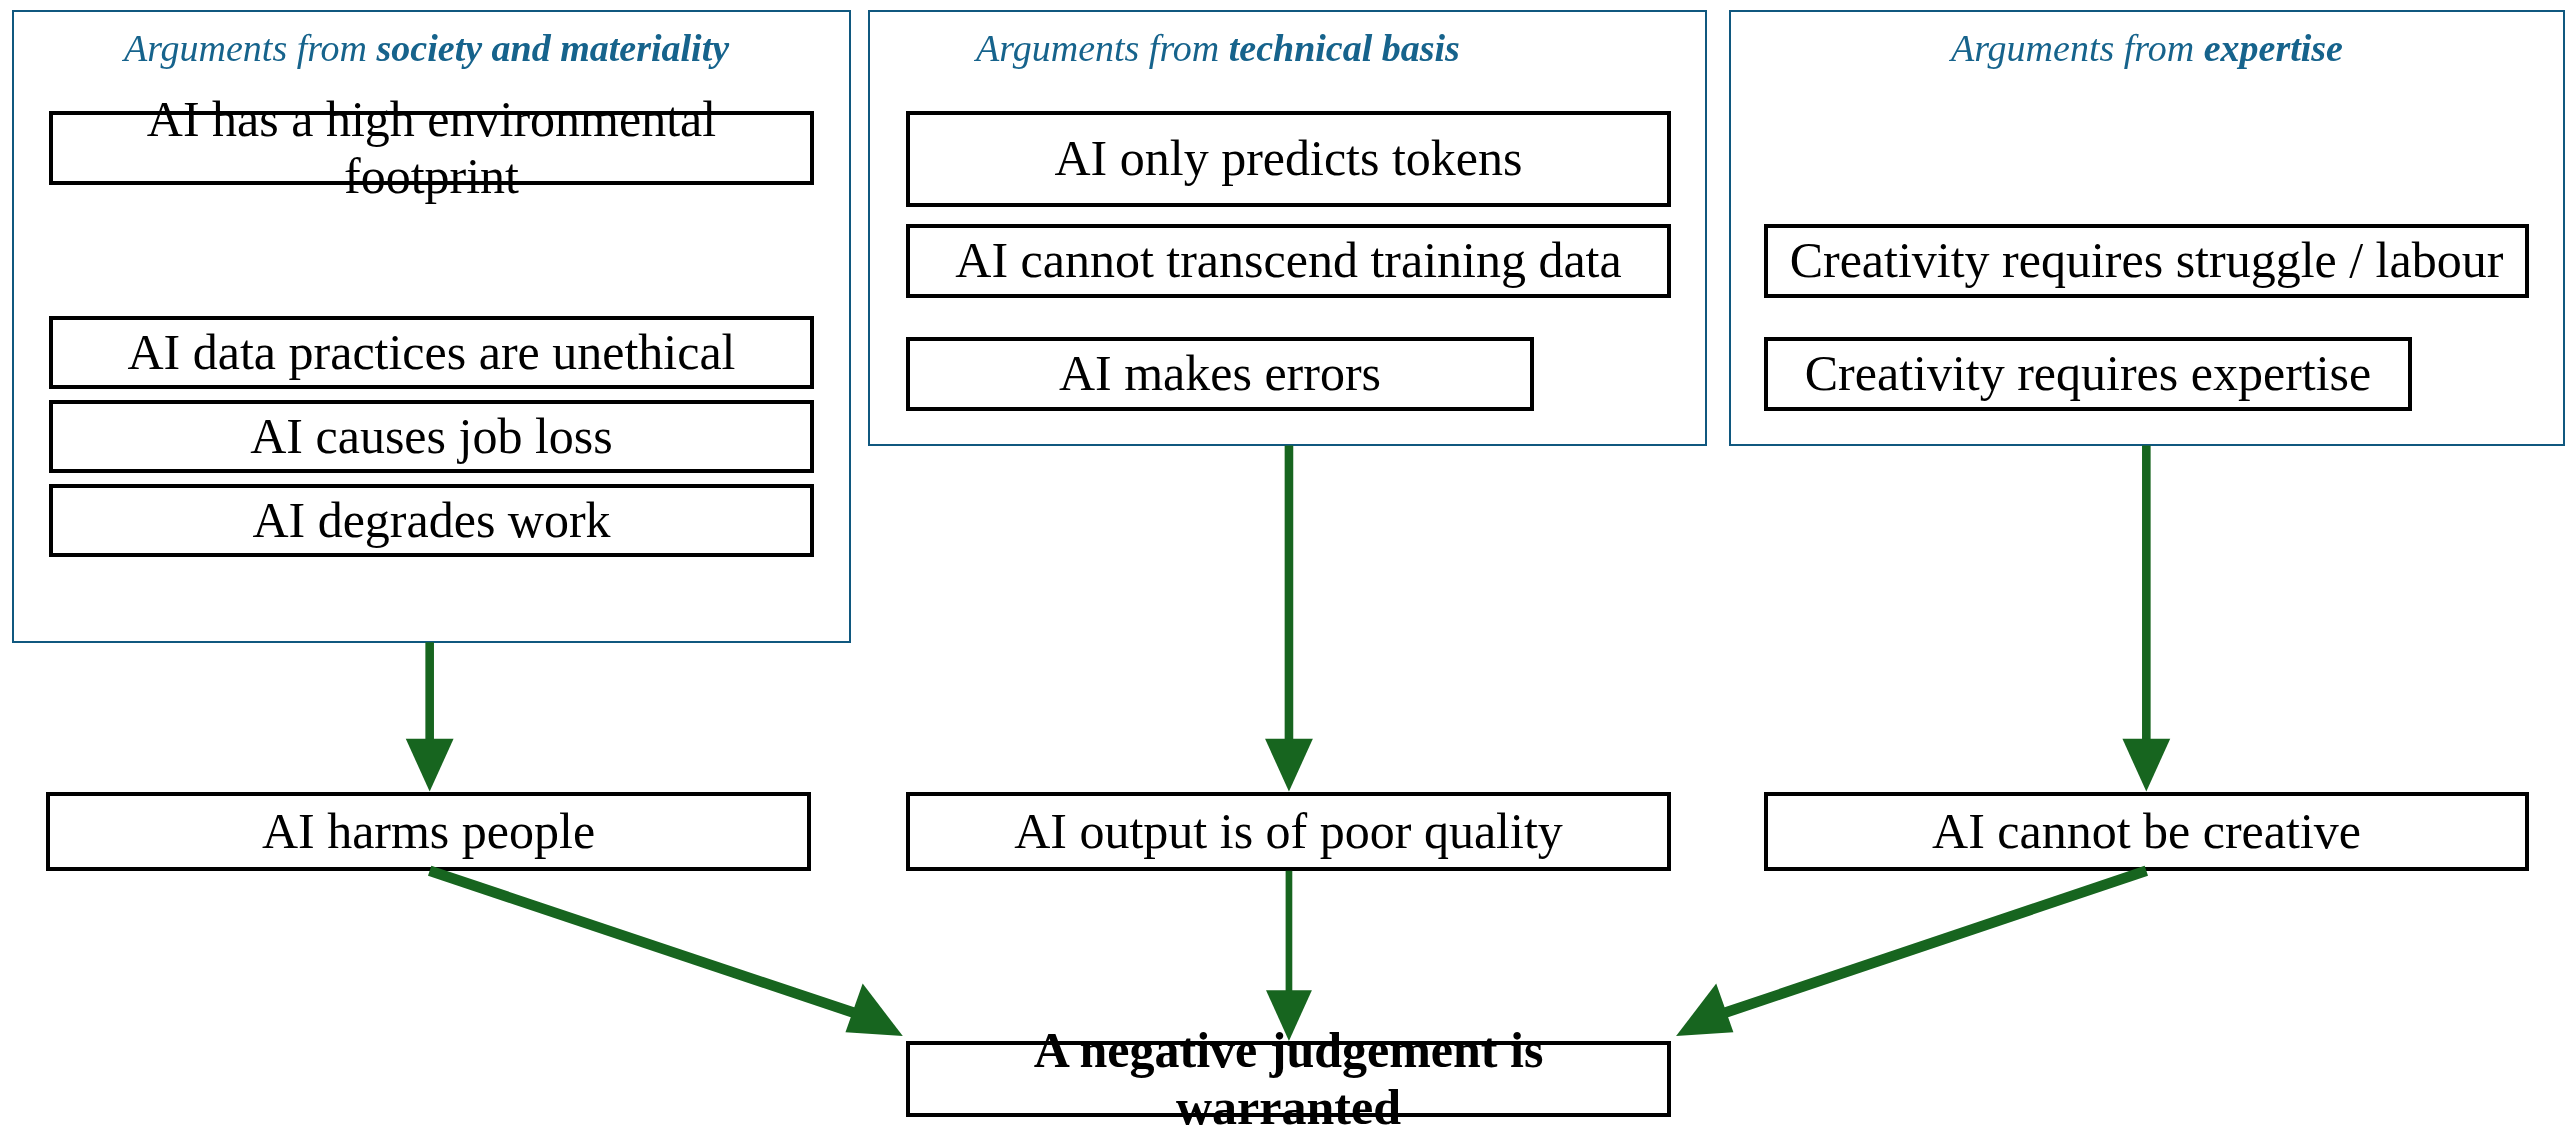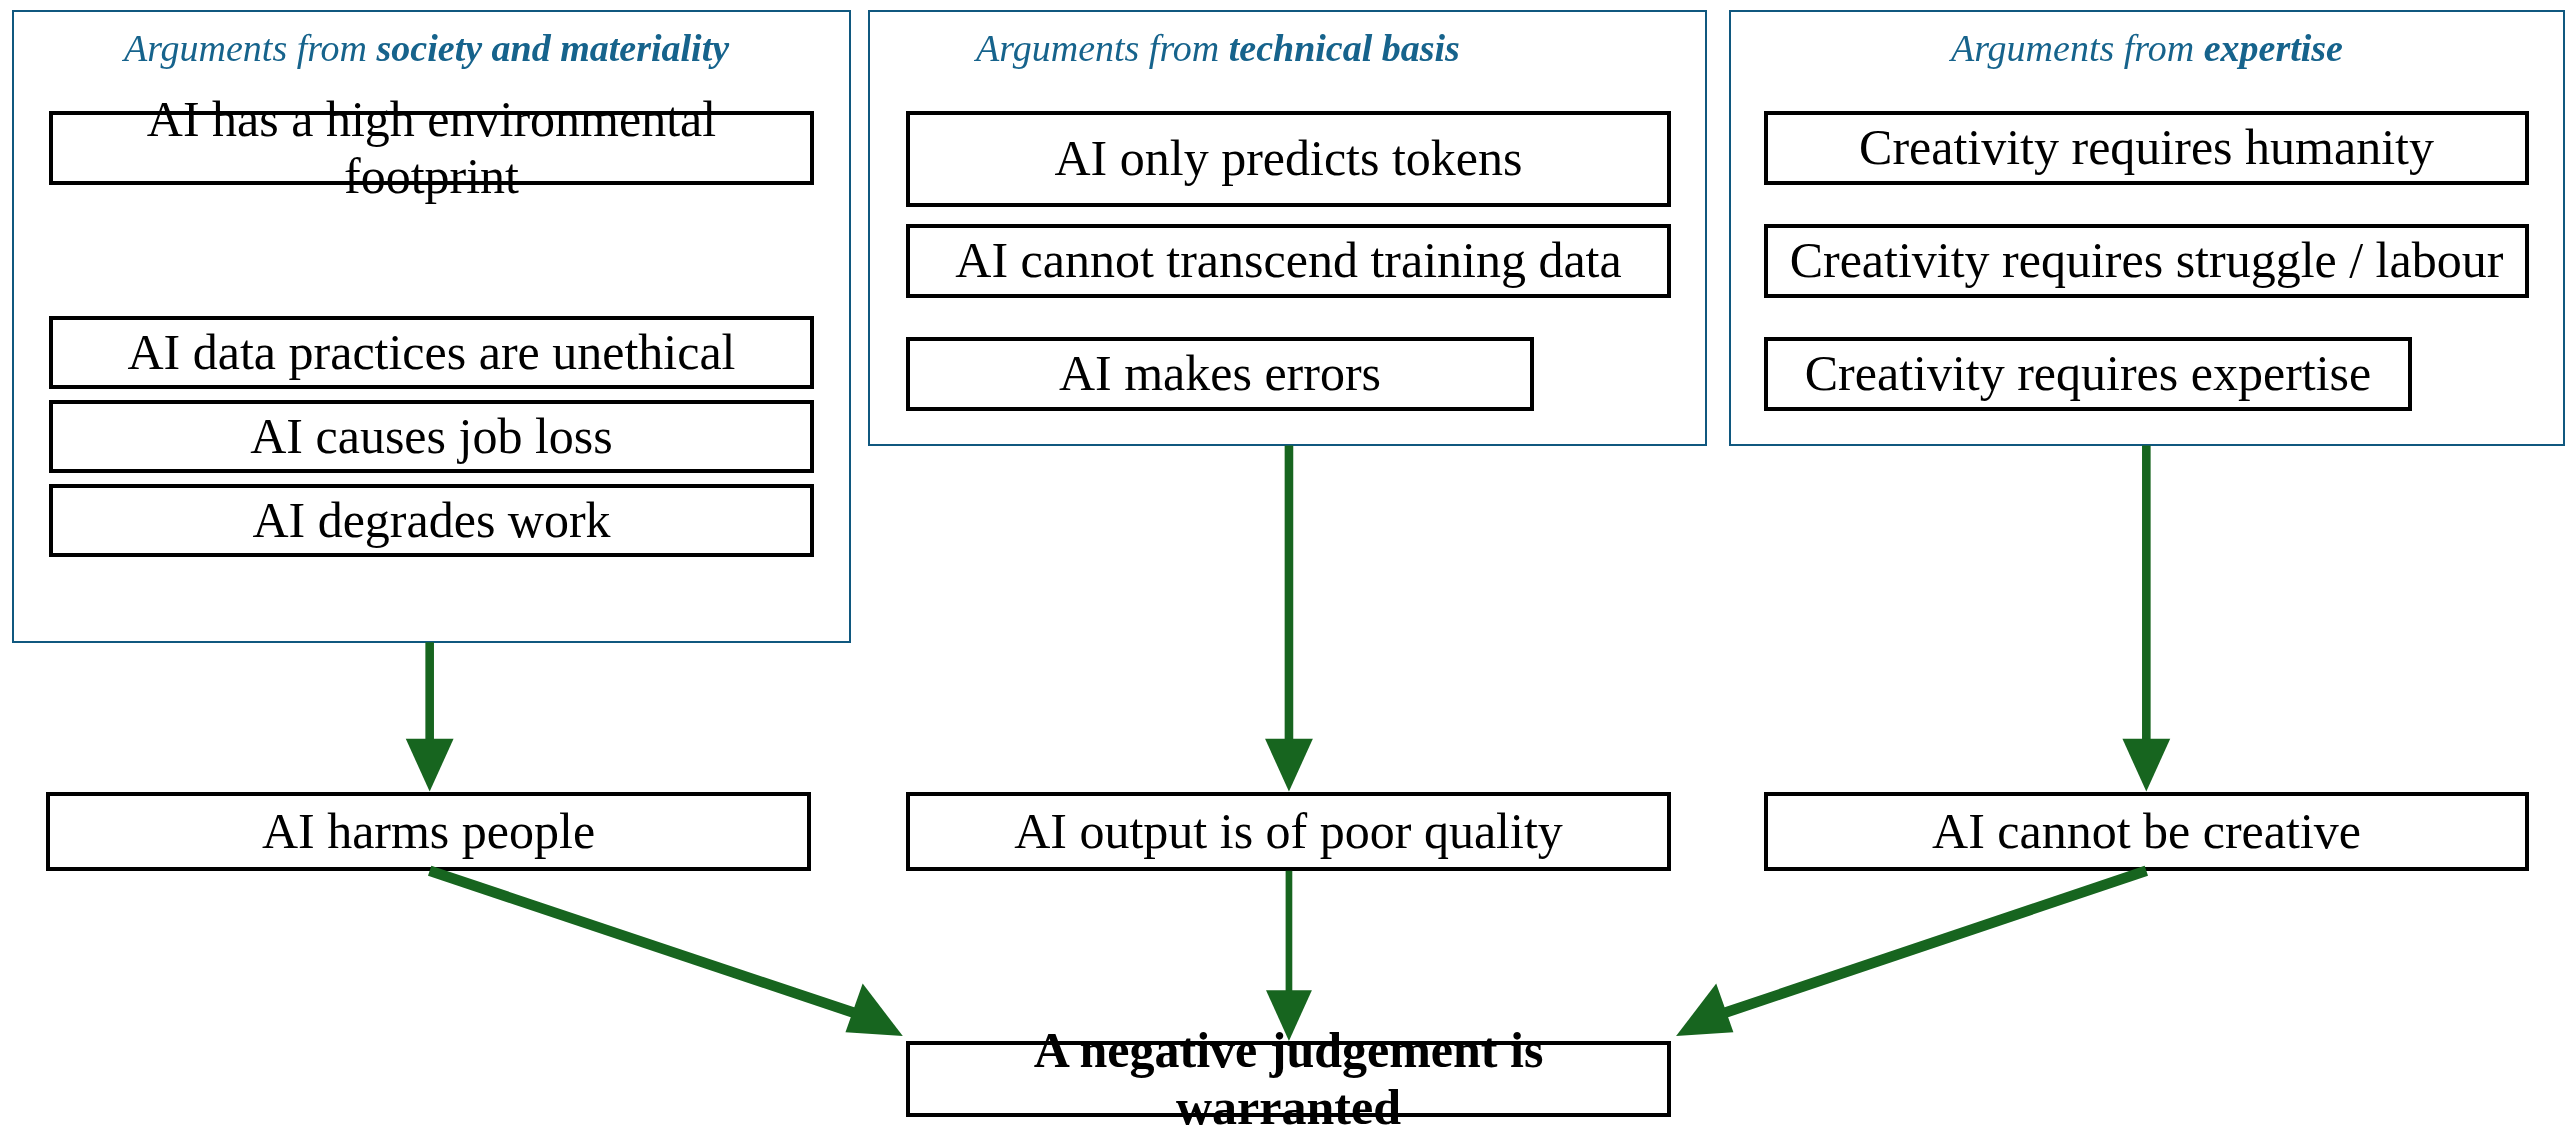--- a/index.html
+++ b/index.html
@@ -104,23 +104,20 @@
   <div class="claim-box" style="left:906px; top:337px; width:628px; height:74px;">
     <span>AI makes errors</span>
   </div>
 
   <div class="group-panel" style="left:1729px; top:9.6px; width:836px; height:436px;"></div>
 
   <div class="group-title" style="left:1729px; width:836px; top:29px;">
     <span>Arguments from </span><span class="em">expertise</span>
   </div>
 
-  <div class="claim-box" style="left:1764px; top:111px; width:765px; height:74px;">
-    <span>Creativity requires humanity</span>
-  </div>
   <div class="claim-box" style="left:1764px; top:224px; width:765px; height:74px;">
     <span>Creativity requires struggle / labour</span>
   </div>
   <div class="claim-box" style="left:1764px; top:337px; width:648px; height:74px;">
     <span>Creativity requires expertise</span>
   </div>
 
   <div class="claim-box" style="left:46px; top:792px; width:765px; height:79px;">
     <span>AI harms people</span>
   </div>

